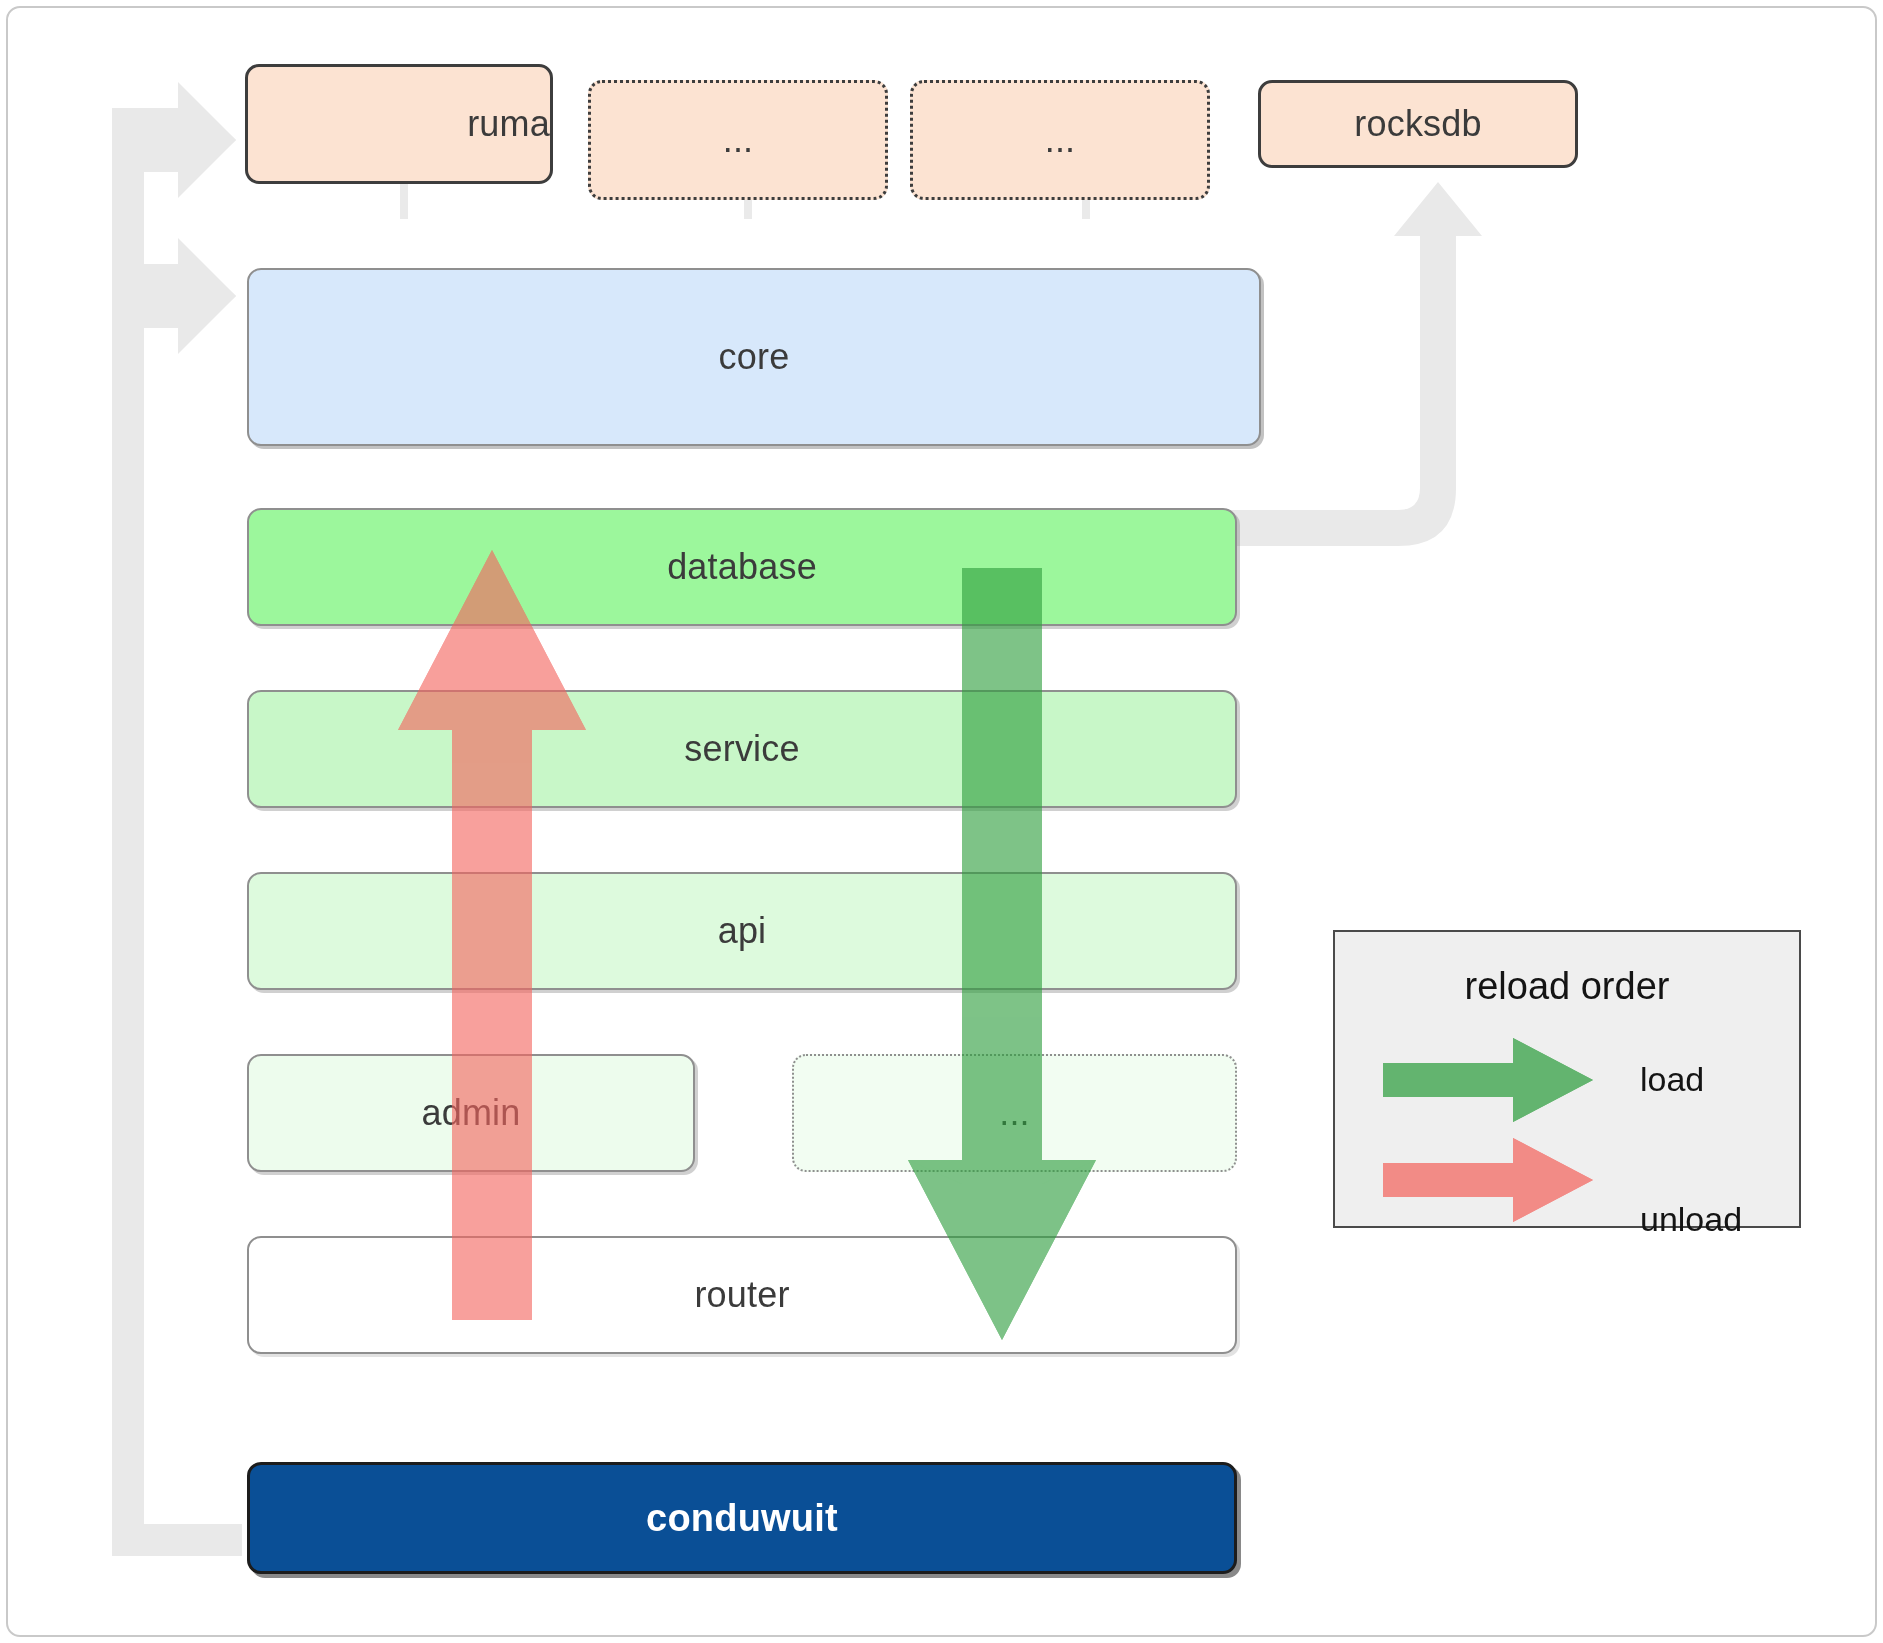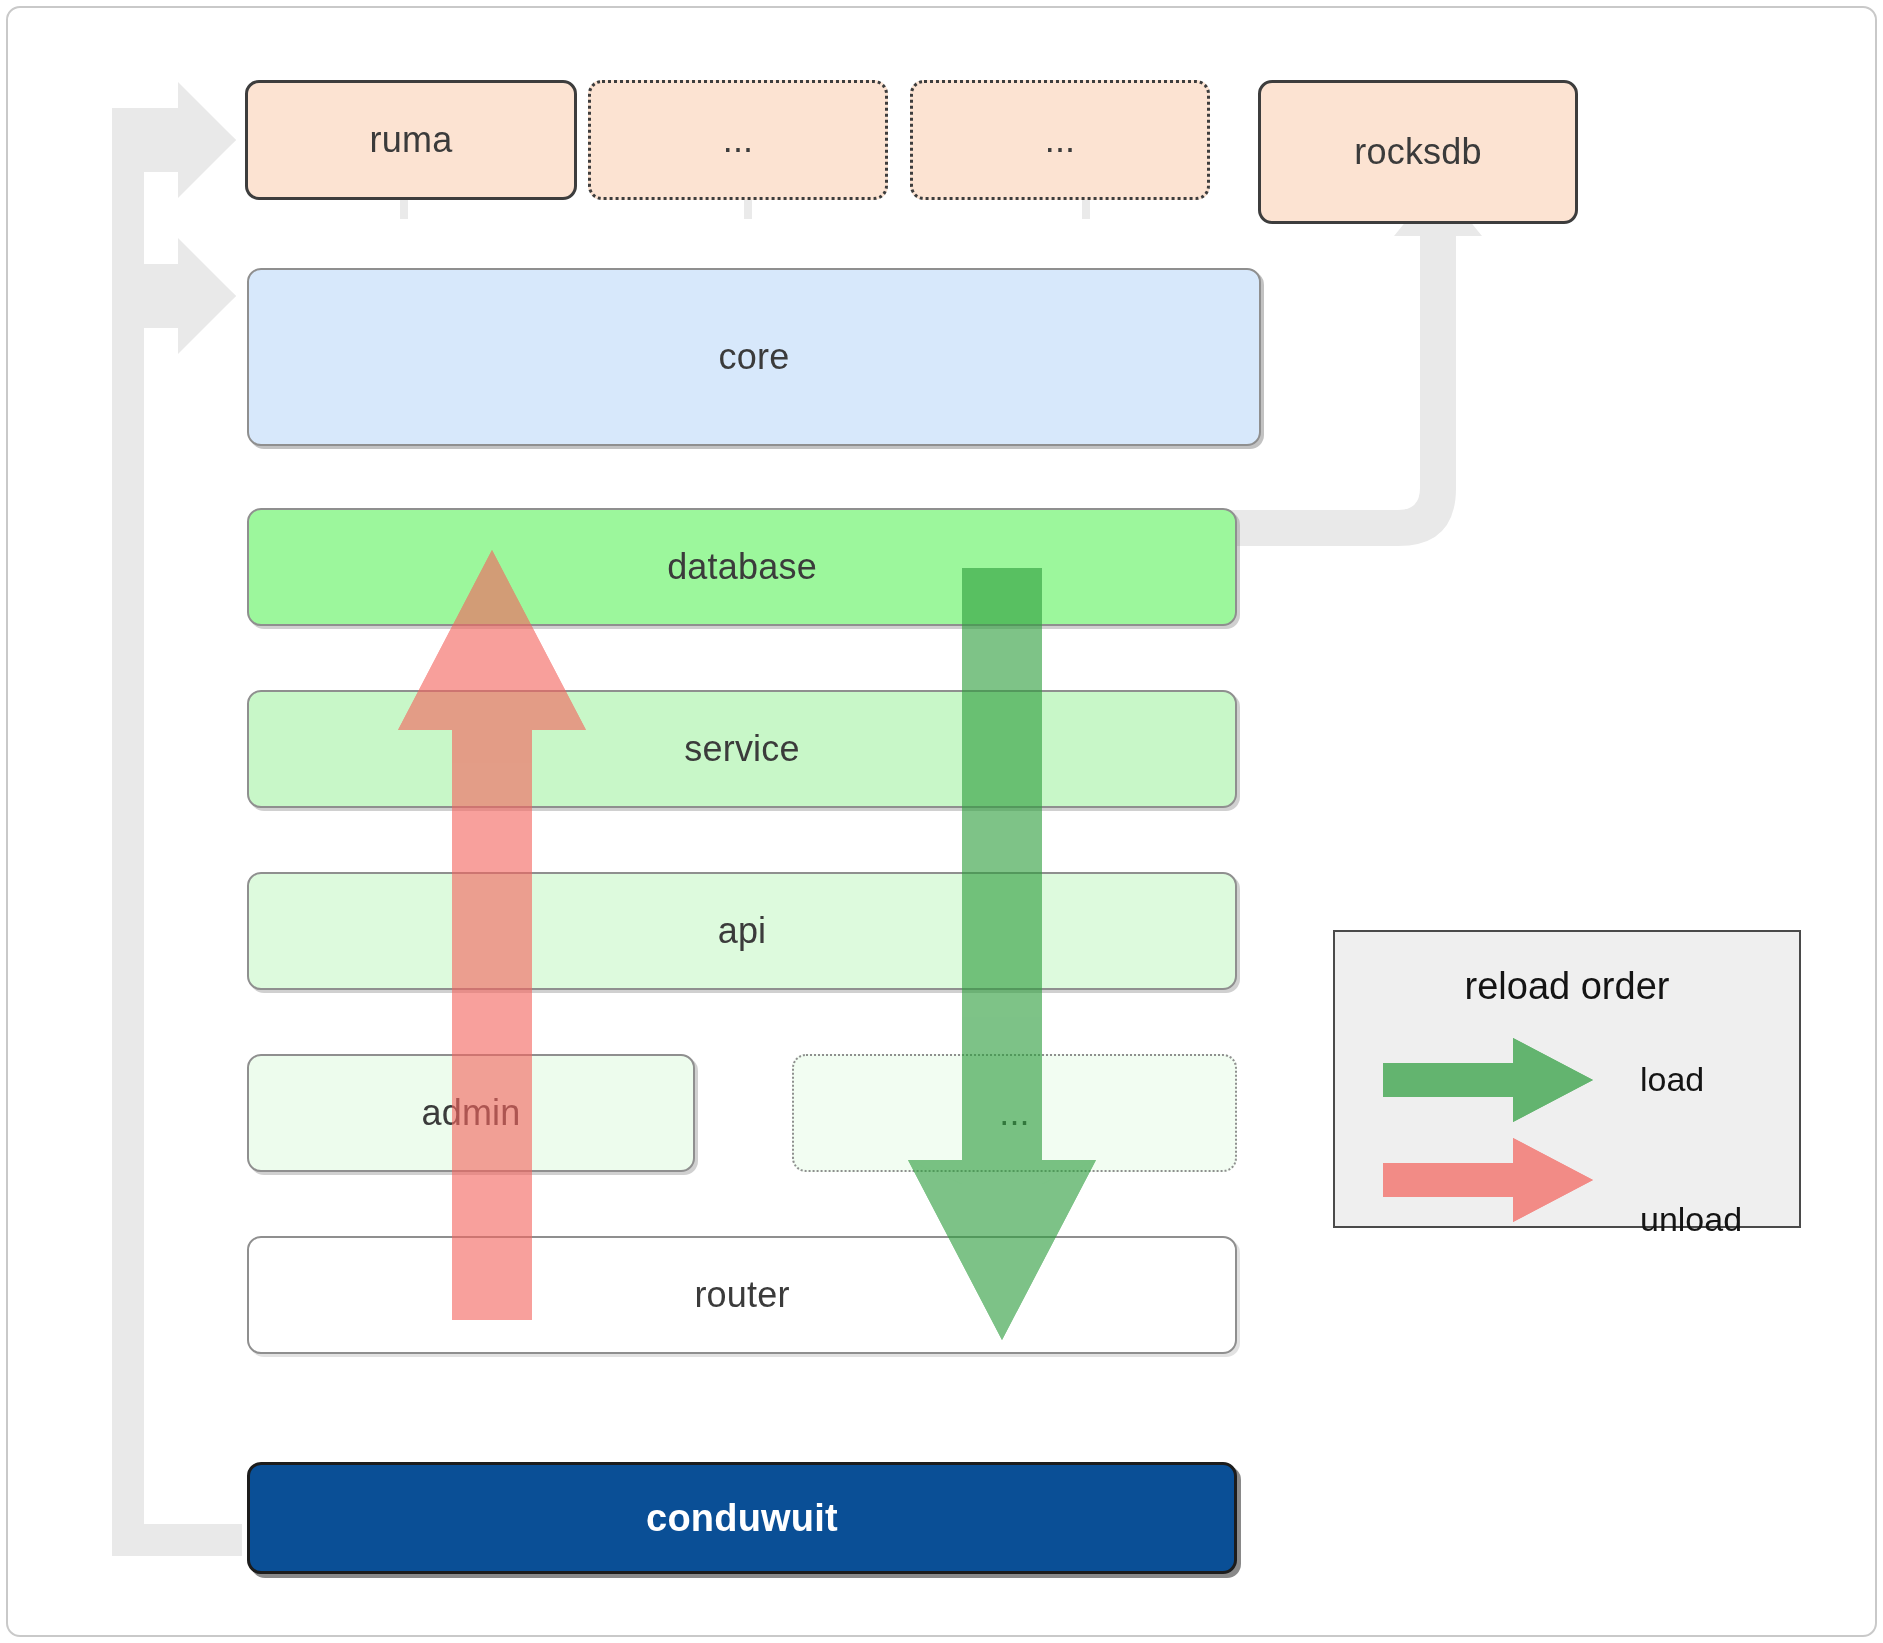--- a/index.html
+++ b/index.html
@@ -169,33 +169,33 @@
                L 1022 546 Z"></path>
     </g>
 
     <g fill="#eaeaea">
       <path d="M 408 274 L 408 216 L 388 216 L 412 182 L 436 216 L 416 216 L 416 274 Z" transform="translate(-8,-55)"></path>
       <path d="M 752 274 L 752 216 L 732 216 L 756 182 L 780 216 L 760 216 L 760 274 Z" transform="translate(-8,-55)"></path>
       <path d="M 1090 274 L 1090 216 L 1070 216 L 1094 182 L 1118 216 L 1098 216 L 1098 274 Z" transform="translate(-8,-55)"></path>
     </g>
   </svg>
 
-  <div class="node crate" style="left:245px; top:80px; width:332px; height:120px;">
+  <div class="node crate" style="left:245px; top:64px; width:308px; height:120px;justify-content:flex-end;">
     <span>ruma</span>
   </div>
 
   <div class="node crate dotted" style="left:588px; top:80px; width:300px; height:120px;">
     <span>...</span>
   </div>
 
   <div class="node crate dotted" style="left:910px; top:80px; width:300px; height:120px;">
     <span>...</span>
   </div>
 
-  <div class="node crate" style="left:1258px; top:80px; width:320px; height:144px;">
+  <div class="node crate" style="left:1258px; top:80px; width:320px; height:88px;">
     <span>rocksdb</span>
   </div>
 
   <div class="node core-box" style="left:247px; top:268px; width:1014px; height:178px;">
     <span>core</span>
   </div>
 
   <div class="node stack-box" style="left:247px; top:508px; width:990px; height:118px; background:#9cf79c;">
     <span>database</span>
   </div>

